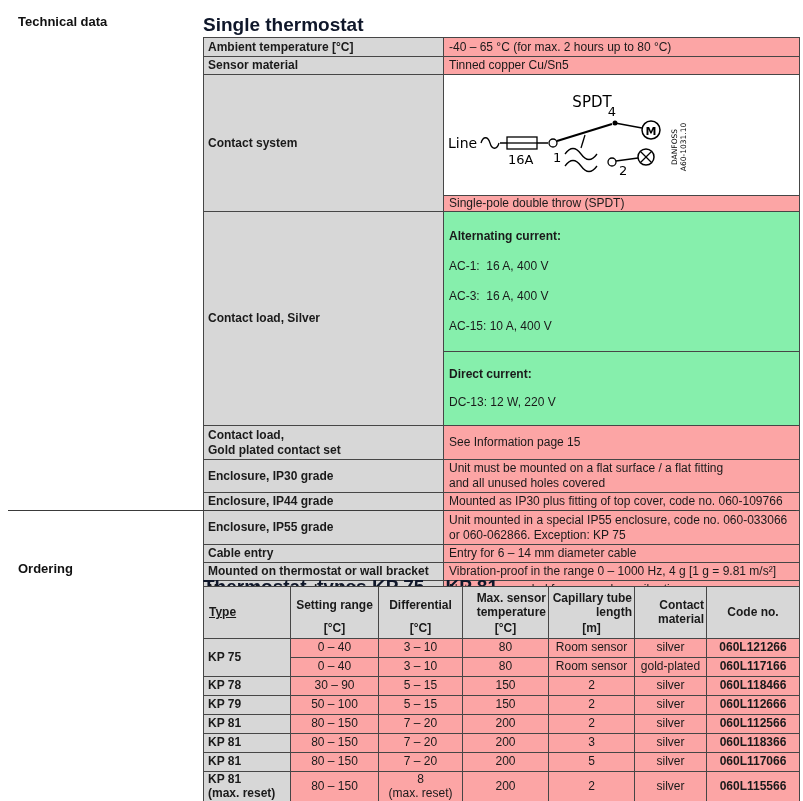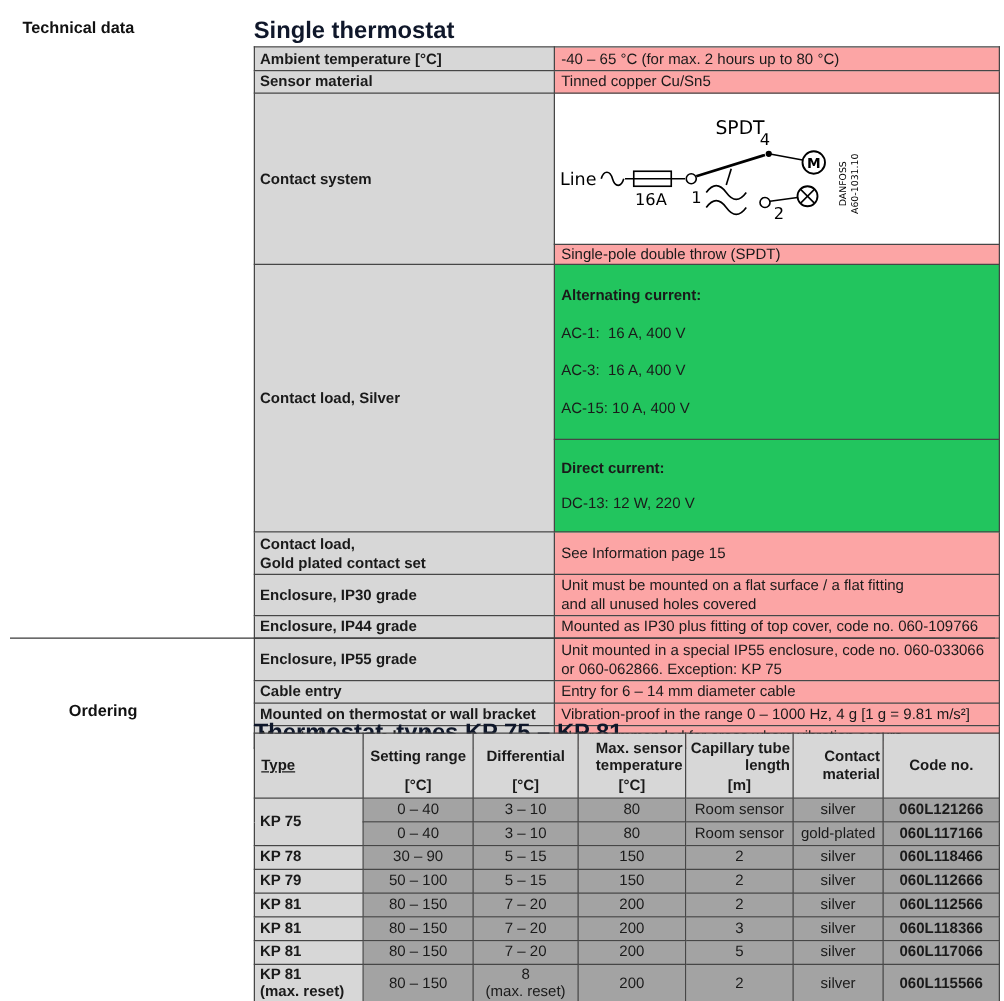--- a/index.html
+++ b/index.html
@@ -19,40 +19,40 @@
   .t1 th { background:#d7d7d7; text-align:left; font-weight:bold; padding:1px 4px;
            white-space:pre-line; line-height:1.22; }
   .t1 td { padding:1px 5px; line-height:1.25; white-space:pre-line; background:#fca5a5; }
   tr.h19 th, tr.h19 td { height:19px; }
   tr.h18 th, tr.h18 td { height:18px; }
   tr.h16 td { height:16px; padding-top:0; padding-bottom:0; }
   tr.h34 th, tr.h34 td { height:34px; }
   tr.h33 th, tr.h33 td { height:33px; }
   tr.h17 th, tr.h17 td { height:17px; }
   .t1 td.diagram-cell { padding:0; height:102px; background:#fff; }
-  .t1 td.subblock { background:#22c55e; padding:2px 5px; line-height:15px; }
+  .t1 td.subblock { background:#86efac; padding:2px 5px; line-height:15px; }
   .t1 td.subblock.dc { line-height:14px; padding-top:1px; height:31px; }
   .t1 td.subblock.ac { height:65px; }
   .b { font-weight:bold; }
   .pre { white-space:pre; }
 
   
   .divider { position:absolute; left:8px; top:510px; width:788px; height:0;
              border-top:1px solid #3a3a3a; }
 
   
   .t2 { position:absolute; left:203px; top:586px; width:596px; }
   .t2 thead th { background:#d7d7d7; height:52px; padding:3px 2px; vertical-align:middle; }
   .t2 .hwrap { height:45px; display:flex; flex-direction:column; justify-content:space-between; align-items:center; }
   .t2 .hwrap.left { align-items:flex-start; padding-left:3px; }
   .t2 .hname { flex:1; display:flex; align-items:center; justify-content:center;
                text-align:right; line-height:1.12; font-weight:bold; }
   .t2 .hwrap.left .hname { text-align:center; justify-content:flex-start;text-decoration:underline; }
   .t2 .hunit { line-height:1.1; font-weight:bold; }
-  .t2 td { text-align:center; height:19px; background:#a3a3a3; line-height:1.1; padding:1px 2px; }
+  .t2 td { text-align:center; height:19px; background:#fca5a5; line-height:1.1; padding:1px 2px; }
   .t2 td.type-cell { background:#d7d7d7; font-weight:bold; text-align:left; padding-left:4px;
                      white-space:pre-line; }
   .t2 td.code { font-weight:bold; }
   .t2 tr.tall td { height:30px; }
 
   svg text { fill:#000; font-family:"DejaVu Sans","Liberation Sans",sans-serif; }
 </style>
 </head>
 <body>
 
@@ -161,21 +161,21 @@
     </tr>
     <tr class="h18">
       <th>Mounted on angle bracket</th>
       <td>Not recommended for areas where vibration occurs</td>
     </tr>
   </tbody>
 </table>
 
 <div class="divider"></div>
 
-<div class="h-left" style="top:561px;margin-left:37px;">Ordering</div>
+<div class="h-left" style="top:561px;">Ordering</div>
 <div class="tbl-title" style="top:561px;margin-top:15px;">Thermostat, types KP 75 – KP 81</div>
 
 <table class="t2">
   <colgroup>
     <col style="width:87px">
       <col style="width:88px">
       <col style="width:84px">
     <col style="width:86px">
       <col style="width:86px">
       <col style="width:72px">

